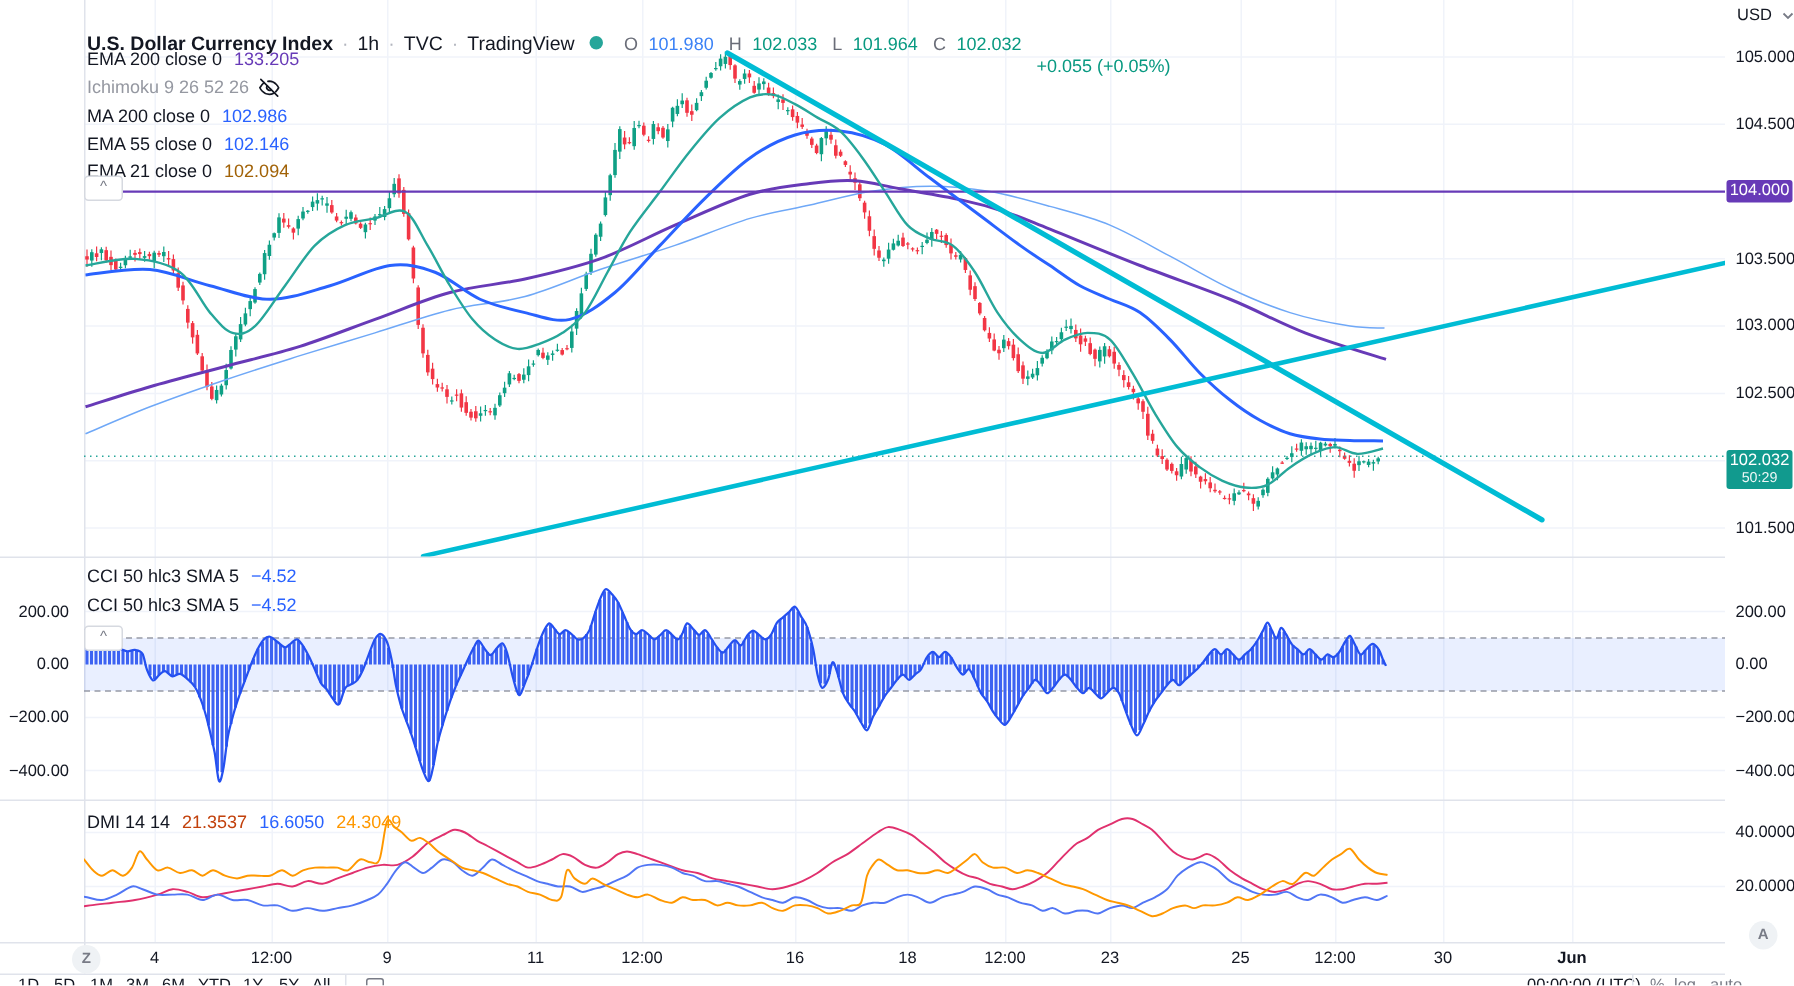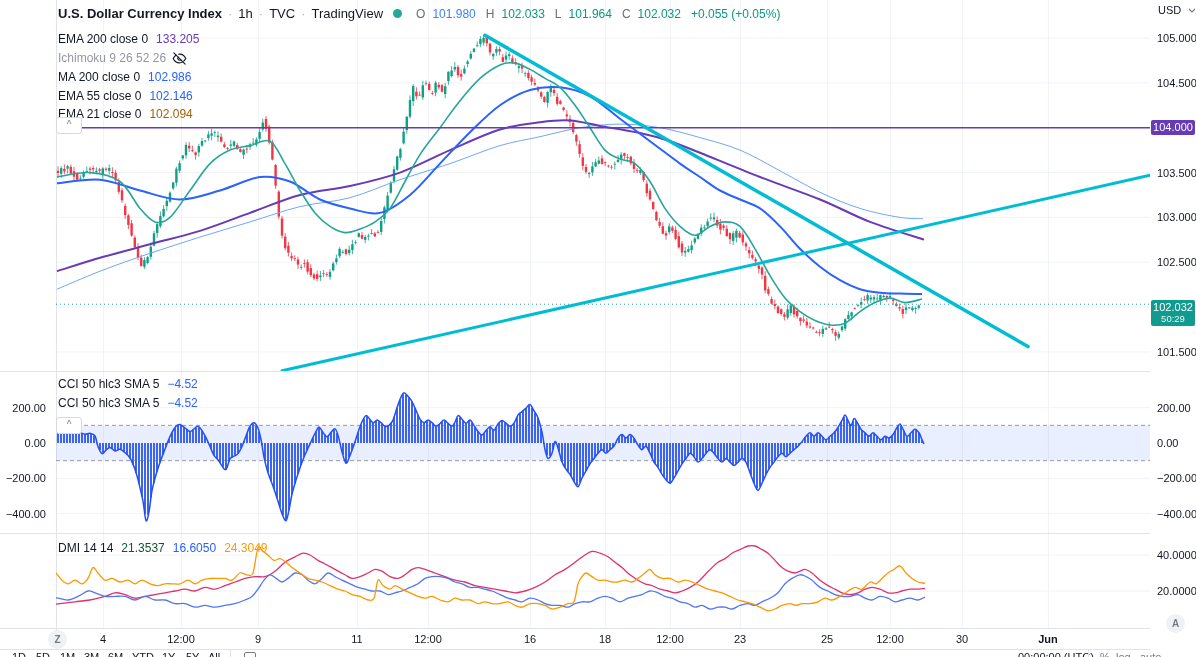--- a/index.html
+++ b/index.html
@@ -5,21 +5,21 @@
   html,body{margin:0;padding:0;background:#fff;}
   body{width:1196px;height:657px;overflow:hidden;font-family:"Liberation Sans",sans-serif;-webkit-font-smoothing:antialiased;}
   #app{position:relative;width:988px;height:657px;background:#fff;}
   #cv{position:absolute;left:0;top:0;}
   .hdr{position:absolute;left:58px;top:6px;display:flex;align-items:center;gap:6px;font-size:13px;color:#131722;z-index:5;white-space:nowrap;}
   .hdr .t{font-weight:700;}
   .hdr .sep{color:#b2b5be;}
   .hdr .dot{width:9px;height:9px;border-radius:50%;margin:0 4px;}
   .hdr .ok{color:#6a6d78;font-size:12px;margin-left:4px;}
   .hdr .ov{font-size:12px;margin-left:1px;}
-  .hdr .chg{font-size:12px;margin-left:4px;}
+  .hdr .chg{font-size:12px;margin-left:4px;margin-top:31px;}
   .lrow{position:absolute;left:58px;height:16px;display:flex;align-items:center;gap:6px;font-size:12px;color:#131722;z-index:5;white-space:nowrap;}
   .lrow .lv{margin-left:2px;}
   .lrow.muted .ll{color:#9598a1;}
   .collapse{position:absolute;width:24px;height:15px;background:#fff;border:1px solid #d6d9e0;border-radius:3px;color:#787b86;font-size:10px;line-height:13px;text-align:center;z-index:6;cursor:pointer;}
   #price-axis{position:absolute;left:1150px;top:0;width:46px;height:650px;background:#fff;z-index:4;font-size:11px;color:#131722;}
   #price-axis .cur{position:absolute;top:4px;left:8px;display:flex;align-items:center;gap:7px;color:#131722;}
   #price-axis .tick{position:absolute;left:7px;height:12px;line-height:12px;}
   #price-axis .badge{position:absolute;left:1px;width:44px;text-align:center;color:#fff;border-radius:2px;height:15px;line-height:15px;font-size:11px;}
   #price-axis .pbadge{height:auto;line-height:normal;padding:1px 0 2px;}
   #price-axis .pbadge .cd{font-size:9.5px;opacity:.92;}
@@ -990,21 +990,21 @@
     <span class="lv" style="color: rgb(41, 98, 255);">−4.52</span>
   </div>
   <div class="lrow cci-row" style="top:395px">
     <span class="ll">CCI 50 hlc3 SMA 5</span>
     <span class="lv" style="color: rgb(41, 98, 255);">−4.52</span>
   </div>
   <div class="collapse" style="left:56px;top:417px">^</div>
 
   <div class="lrow" style="top:540px">
     <span class="ll">DMI 14 14</span>
-    <span class="lv dmi-val" style="color: #14532d;">21.3537</span>
+    <span class="lv dmi-val" style="color: #c2410c;">21.3537</span>
     <span class="lv dmi-val" style="color: rgb(41, 98, 255);">16.6050</span>
     <span class="lv dmi-val" style="color: rgb(255, 152, 0);">24.3049</span>
   </div>
 
   <div id="left-gutter">
       <div class="tick" style="top: 401.7px;">200.00</div>
       <div class="tick" style="top: 437px;">0.00</div>
       <div class="tick" style="top: 472.3px;">−200.00</div>
       <div class="tick" style="top: 507.6px;">−400.00</div>
     </div>

